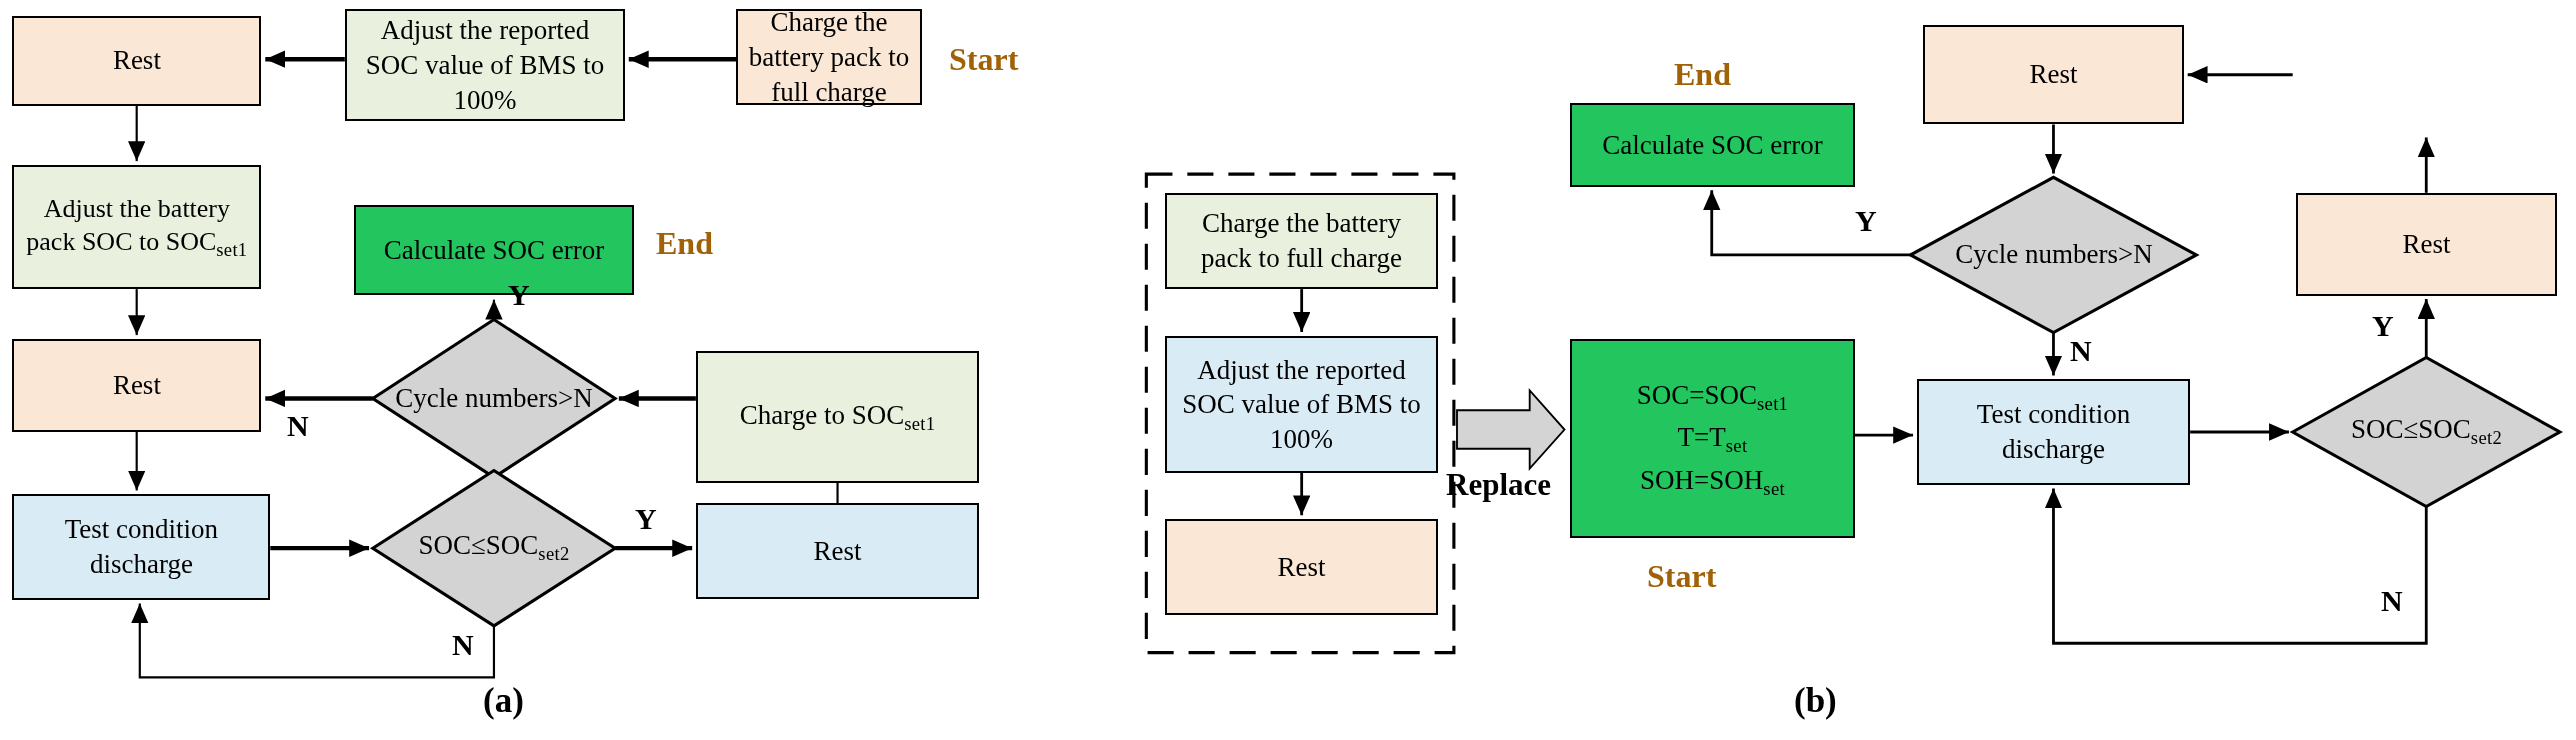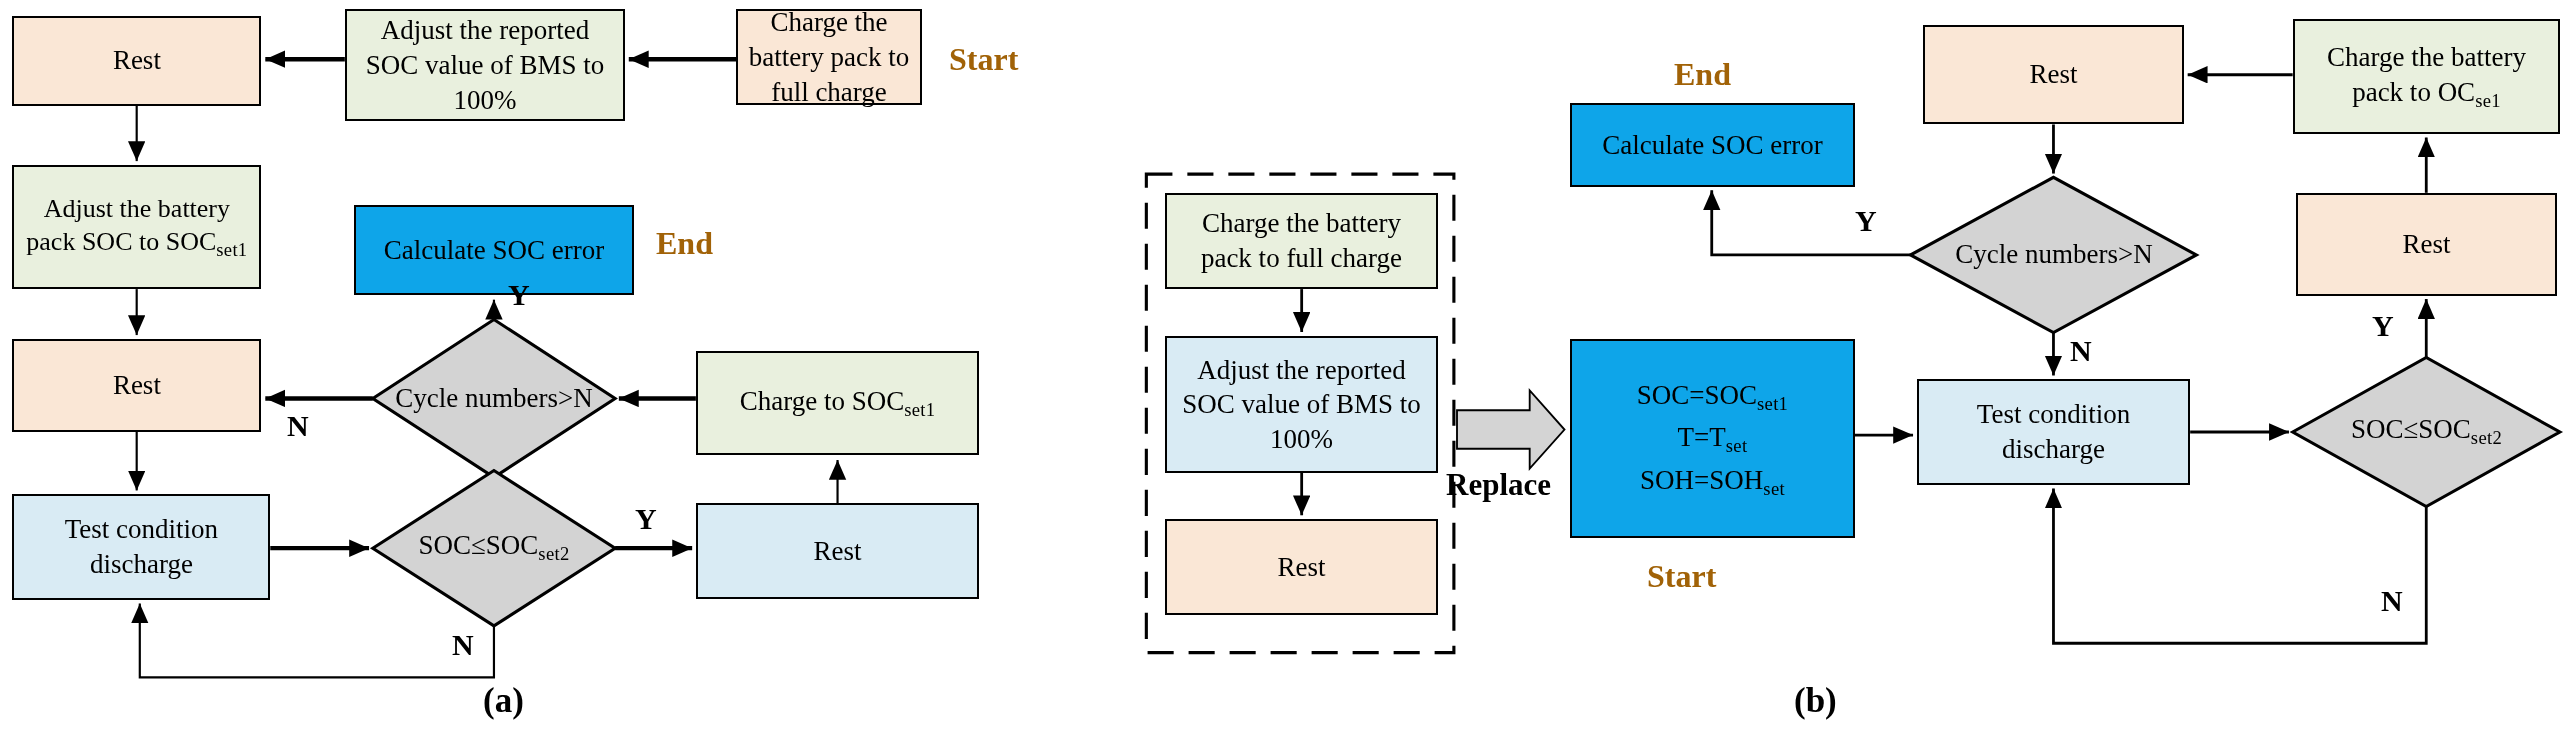--- a/index.html
+++ b/index.html
@@ -5,21 +5,21 @@
   html,body{margin:0;padding:0;background:#ffffff;}
   .canvas{position:relative;width:2576px;height:741px;background:#ffffff;overflow:hidden;
           font-family:"Liberation Serif","DejaVu Serif",serif;color:#000;}
   svg.wires{position:absolute;left:0;top:0;z-index:1;}
   .box{position:absolute;box-sizing:border-box;border:2.5px solid #000;z-index:2;
        display:flex;align-items:center;justify-content:center;text-align:center;
        font-size:27px;line-height:1.28;padding:2.5px 7.5px;}
   .peach{background:#fae7d6;}
   .green{background:#e9f0de;}
   .blue{background:#d9ebf4;}
-  .grayb{background:#0ea5e9;}
+  .grayb{background:#22c55e;}
   .dlabel{position:absolute;z-index:2;display:flex;align-items:center;justify-content:center;
           text-align:left;font-size:27px;}
   .sub{font-size:18.6px;vertical-align:-5.6px;letter-spacing:0.3px;}
   .yn{position:absolute;z-index:3;font-weight:bold;font-size:30px;}
   .redlbl{position:absolute;z-index:3;font-weight:bold;font-size:32px;color:#a16207;}
   .blk{position:absolute;z-index:3;font-weight:bold;font-size:31px;}
   .figlbl{position:absolute;z-index:3;font-weight:bold;font-size:35px;}
   .stack{display:flex;flex-direction:column;align-items:center;justify-content:center;line-height:1.5;}
 </style>
 </head>
@@ -92,21 +92,21 @@
   </div>
 
   <div class="box peach" style="left:12.4px;top:339px;width:249px;height:93px;">
     <span>Rest</span>
   </div>
 
   <div class="dlabel" style="left:373px;top:319px;width:242px;height:158px;">
     <span>Cycle numbers&gt;N</span>
   </div>
 
-  <div class="box green" style="left:696px;top:351px;width:283px;height:104px;">
+  <div class="box green" style="left:696px;top:351px;width:283px;height:132px;">
     <span>
       <span>Charge to SOC</span><span class="sub">set1</span>
     </span>
   </div>
 
   <div class="box blue" style="left:12.4px;top:494px;width:258px;height:106px;">
     <span>Test condition discharge</span>
   </div>
 
   <div class="dlabel" style="left:373px;top:470px;width:242px;height:155px;">
@@ -154,25 +154,20 @@
   </div>
 
   <div class="box grayb" style="left:1570px;top:103px;width:285px;height:84px;">
     <span>Calculate SOC error</span>
   </div>
 
   <div class="box peach" style="left:1923px;top:25px;width:261px;height:99px;">
     <span>Rest</span>
   </div>
 
-  <div class="box green" style="left:2293px;top:18.6px;width:267px;height:115px;">
-    <span>
-      <span>Charge the battery pack to OC</span><span class="sub">se1</span>
-    </span>
-  </div>
 
   <div class="dlabel" style="left:1911px;top:177px;width:286px;height:155px;">
     <span>Cycle numbers&gt;N</span>
   </div>
 
   <div class="box blue" style="left:1917px;top:379px;width:273px;height:106px;">
     <span>Test condition discharge</span>
   </div>
 
   <div class="dlabel" style="left:2293px;top:357px;width:267px;height:149px;">

